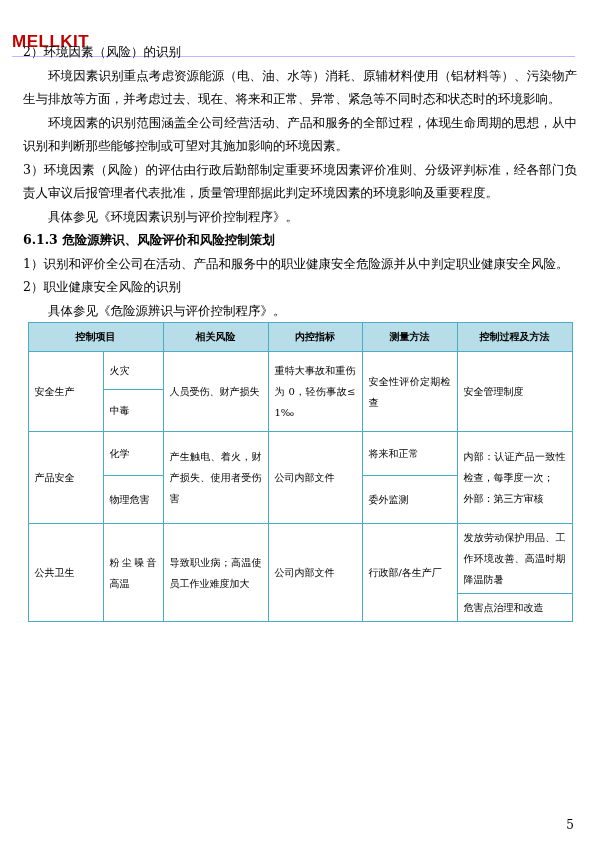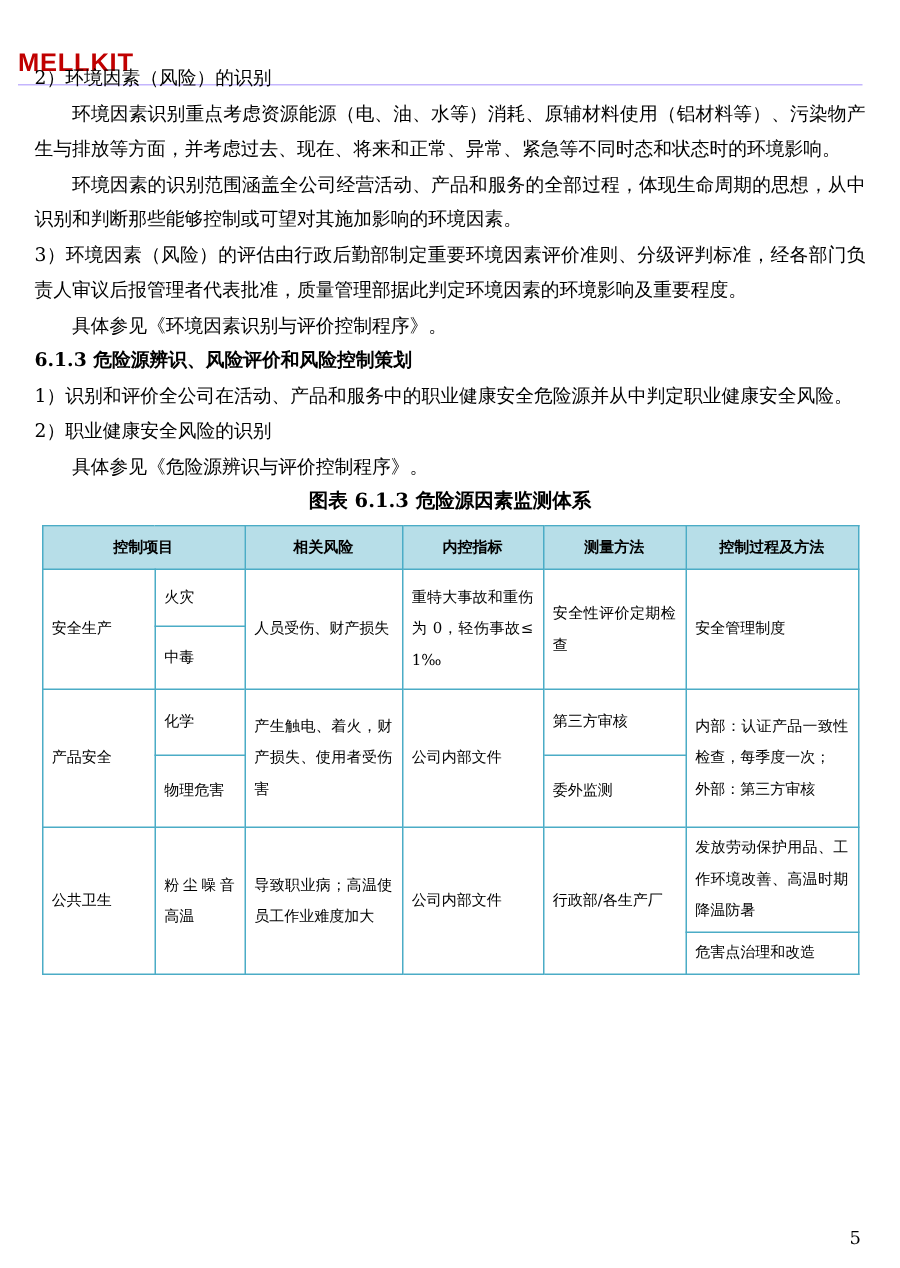--- a/index.html
+++ b/index.html
@@ -111,21 +111,20 @@
     <p>2）环境因素（风险）的识别</p>
     <p class="indent">环境因素识别重点考虑资源能源（电、油、水等）消耗、原辅材料使用（铝材料等）、污染物产生与排放等方面，并考虑过去、现在、将来和正常、异常、紧急等不同时态和状态时的环境影响。</p>
     <p class="indent">环境因素的识别范围涵盖全公司经营活动、产品和服务的全部过程，体现生命周期的思想，从中识别和判断那些能够控制或可望对其施加影响的环境因素。</p>
     <p>3）环境因素（风险）的评估由行政后勤部制定重要环境因素评价准则、分级评判标准，经各部门负责人审议后报管理者代表批准，质量管理部据此判定环境因素的环境影响及重要程度。</p>
     <p class="indent">具体参见《环境因素识别与评价控制程序》。</p>
     <p class="sec-heading">6.1.3 危险源辨识、风险评价和风险控制策划</p>
     <p>1）识别和评价全公司在活动、产品和服务中的职业健康安全危险源并从中判定职业健康安全风险。</p>
     <p>2）职业健康安全风险的识别</p>
     <p class="indent">具体参见《危险源辨识与评价控制程序》。</p>
 
-    <div class="table-caption">图表 6.1.3 危险源因素监测体系</div>
 
     <table class="monitor">
       <colgroup>
         <col style="width:75px">
           <col style="width:60px">
           <col style="width:105px">
         <col style="width:94px">
           <col style="width:95px">
           <col style="width:115px">
       </colgroup>
@@ -148,21 +147,21 @@
           <td rowspan="2">安全管理制度</td>
         </tr>
         <tr class="r1b">
           <td class="sub">中毒</td>
         </tr>
         <tr class="r2a">
           <td class="cat" rowspan="2">产品安全</td>
           <td class="sub">化学</td>
           <td rowspan="2">产生触电、着火，财产损失、使用者受伤害</td>
           <td rowspan="2">公司内部文件</td>
-          <td>第三方审核</td>
+          <td>将来和正常</td>
           <td class="prewrap" rowspan="2">内部：认证产品一致性检查，每季度一次；
 外部：第三方审核</td>
         </tr>
         <tr class="r2b">
           <td class="sub">物理危害</td>
           <td>委外监测</td>
         </tr>
         <tr class="r3a">
           <td class="cat" rowspan="2">公共卫生</td>
           <td class="sub" rowspan="2">粉尘噪音高温</td>

